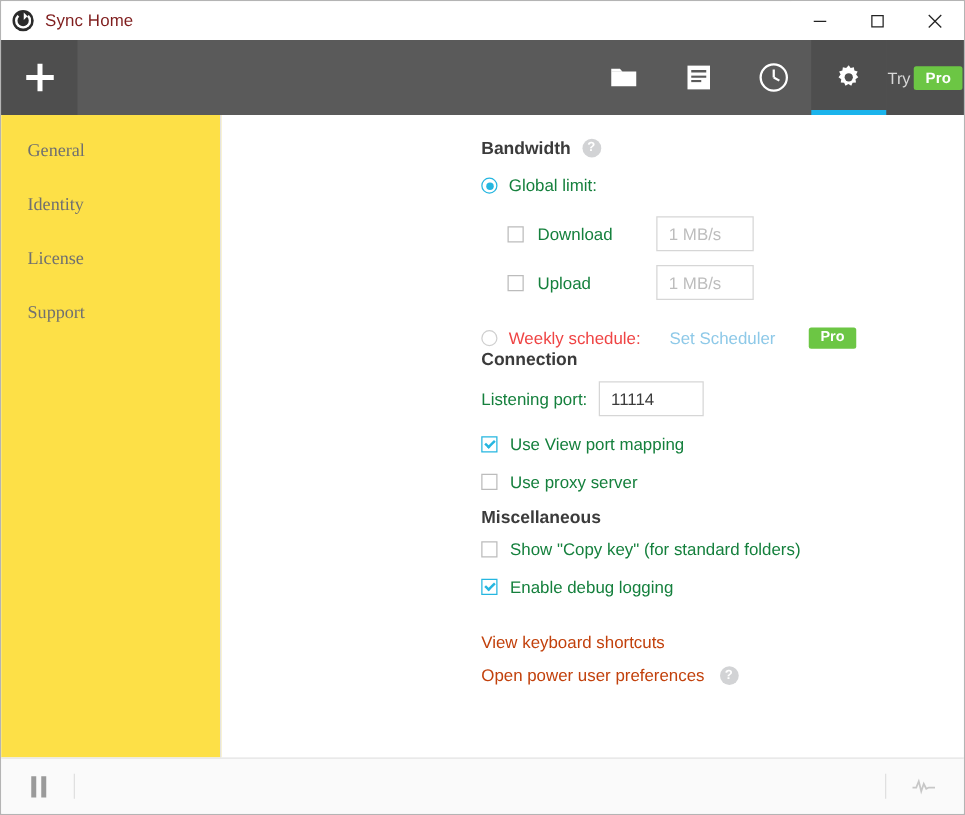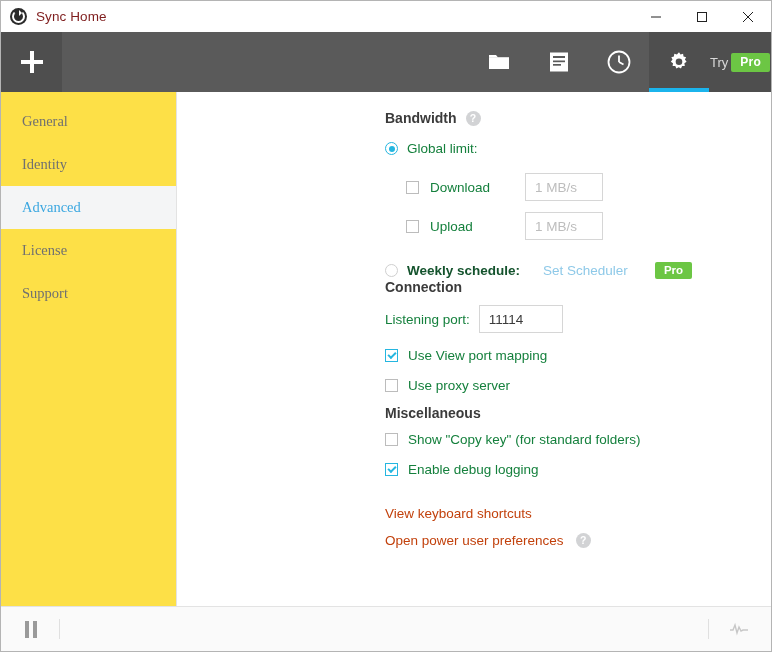--- a/index.html
+++ b/index.html
@@ -235,21 +235,21 @@
   .cbox.on::after {
     content: "";
     width: 6px; height: 3px;
     border-left: 2px solid #25b6e0;
     border-bottom: 2px solid #25b6e0;
     transform: rotate(-45deg);
     margin-top: -2px;
   }
 
   .lbl { font-size: 13.5px; color: #15803d; }
-  .lbl.muted { color: #14532d; font-weight: bold; }
+  .lbl.muted { color: #ef4444; }
 
   .txtinput {
     width: 78px;
     height: 28px;
     border: 1px solid #d6d6d6;
     background: #ffffff;
     font-size: 13.5px;
     color: #3b3b3b;
     padding: 0 9px;
     font-family: "Liberation Sans", sans-serif;
@@ -375,21 +375,20 @@
       <span class="try-label">Try</span>
       <span class="pro-chip">Pro</span>
     </div>
   </div>
 
   <div class="body">
 
     <div class="sidebar">
       <div class="side-item">General</div>
       <div class="side-item">Identity</div>
-      <div class="side-item active">Advanced</div>
       <div class="side-item">License</div>
       <div class="side-item">Support</div>
     </div>
 
     <div class="content">
 
       <div class="section-title">
         <span>Bandwidth</span>
         <span class="help-icon">?</span>
       </div>

